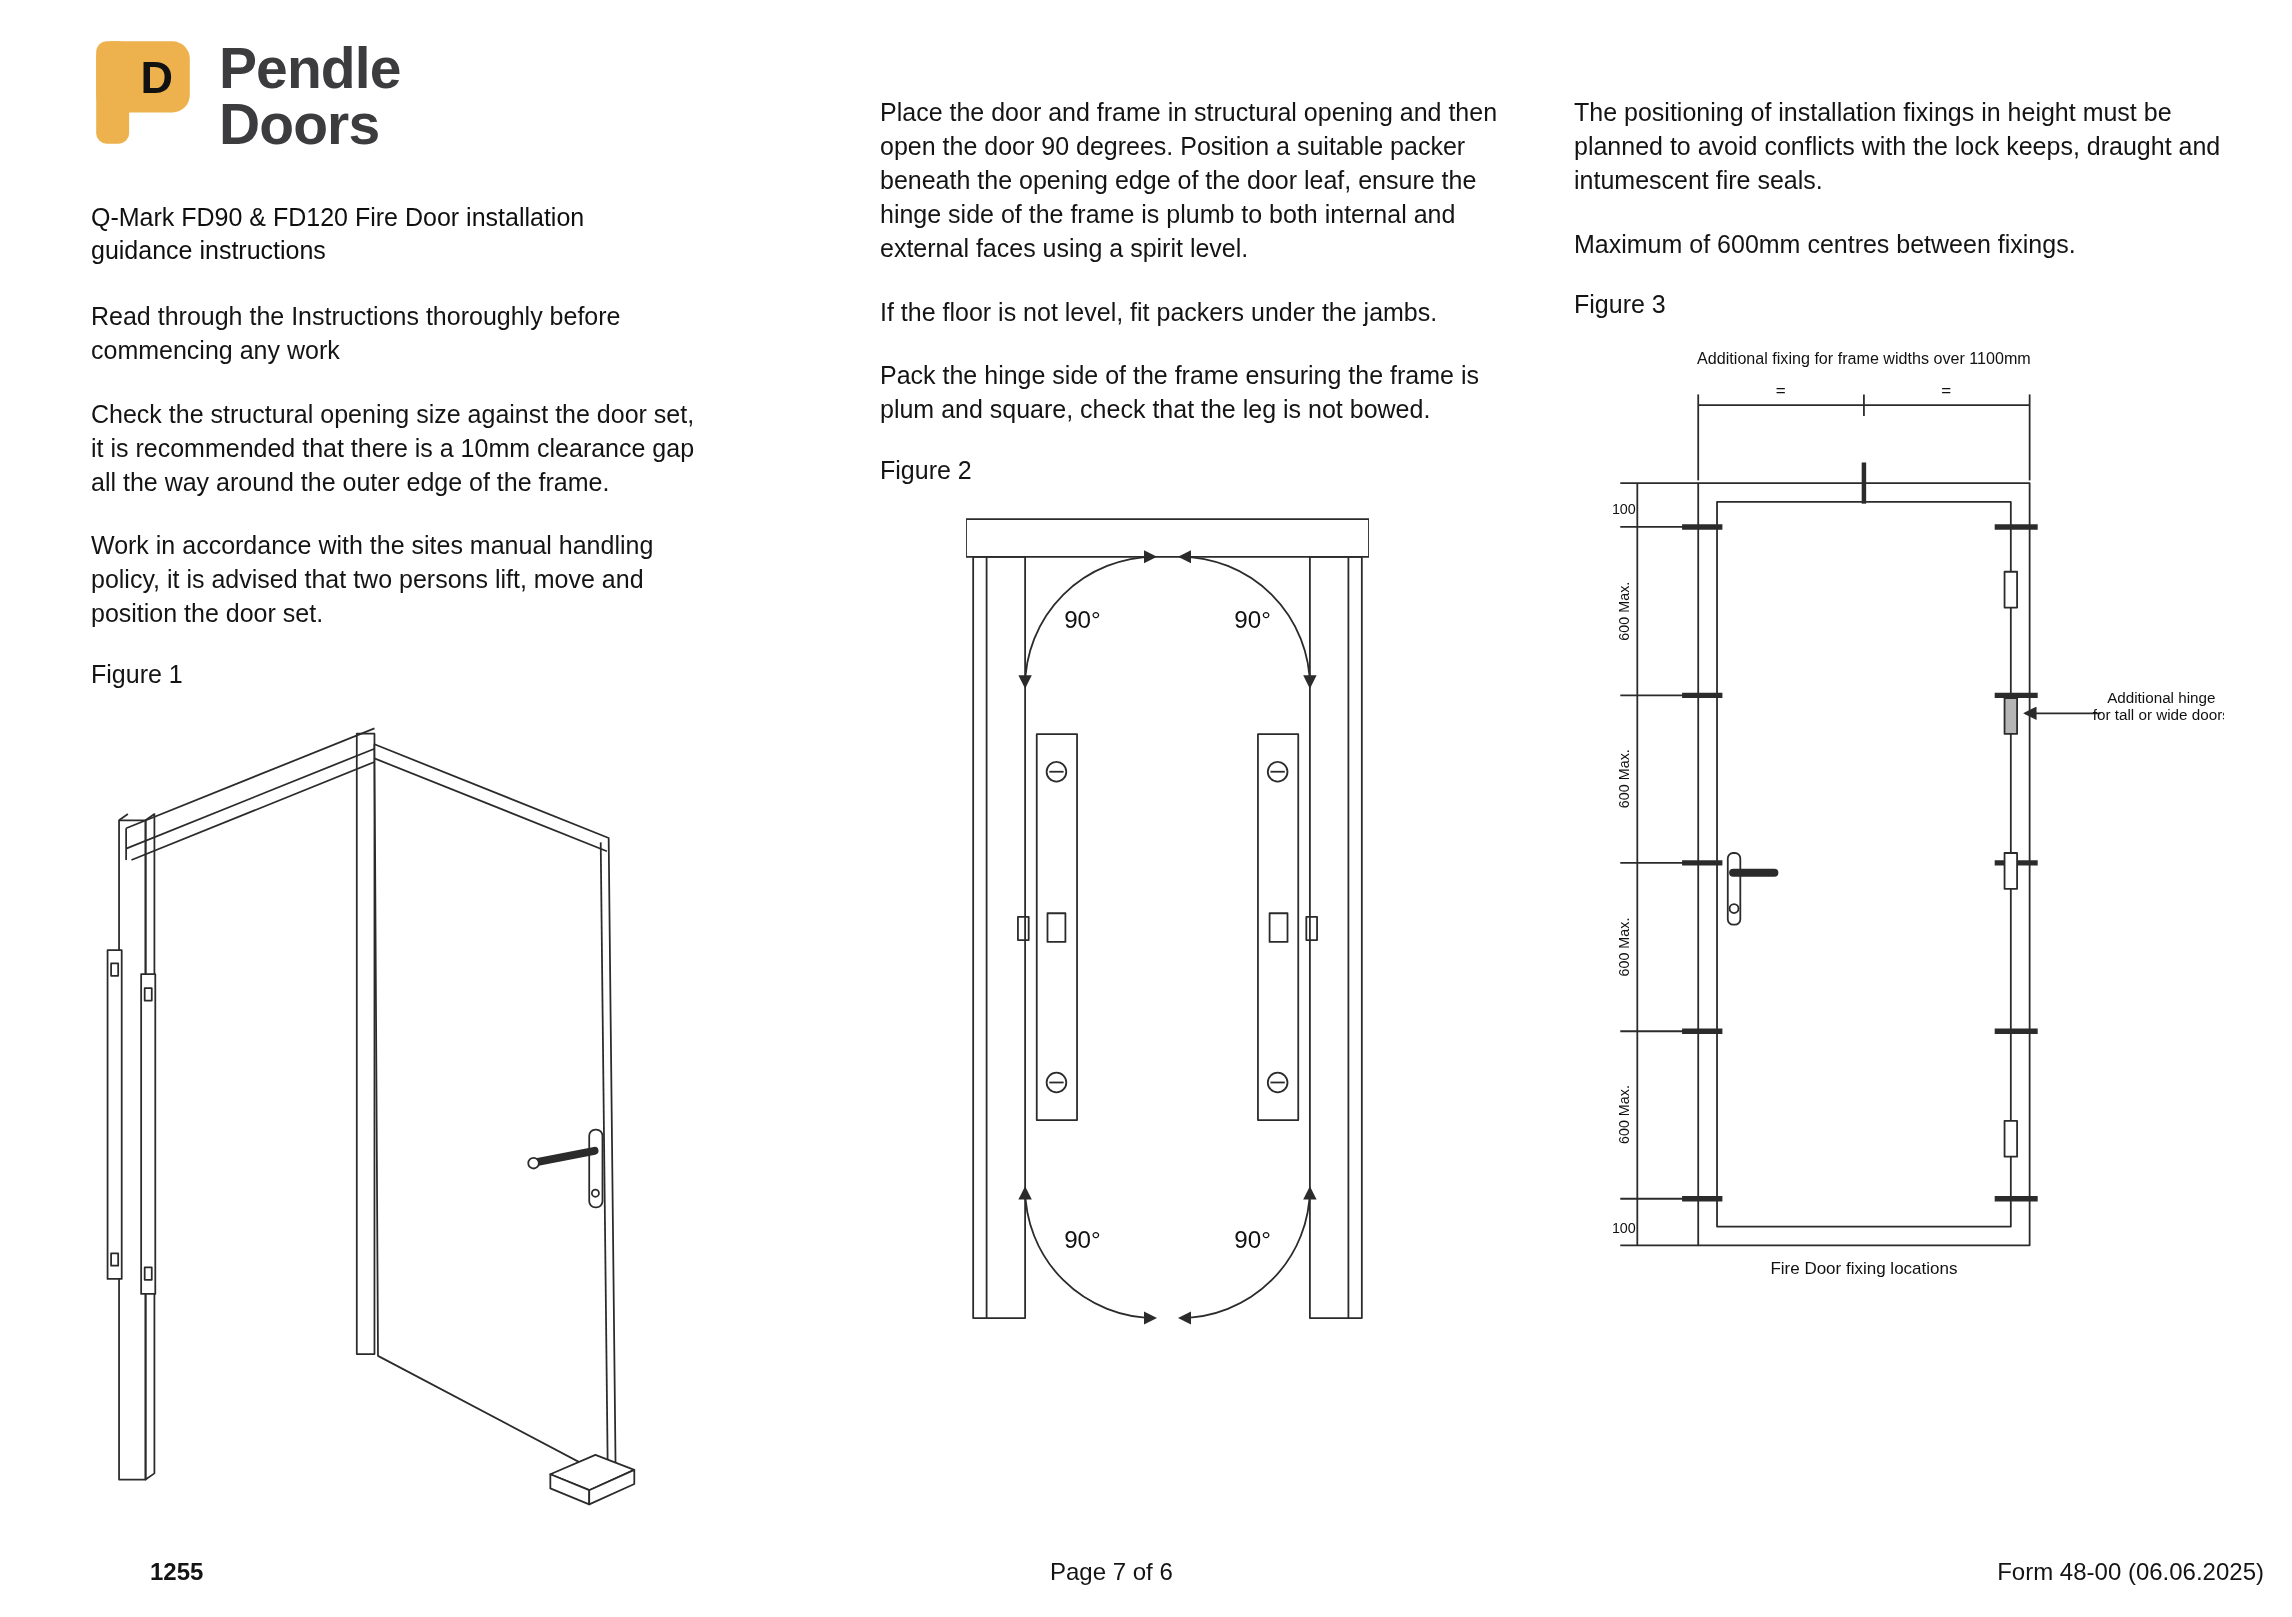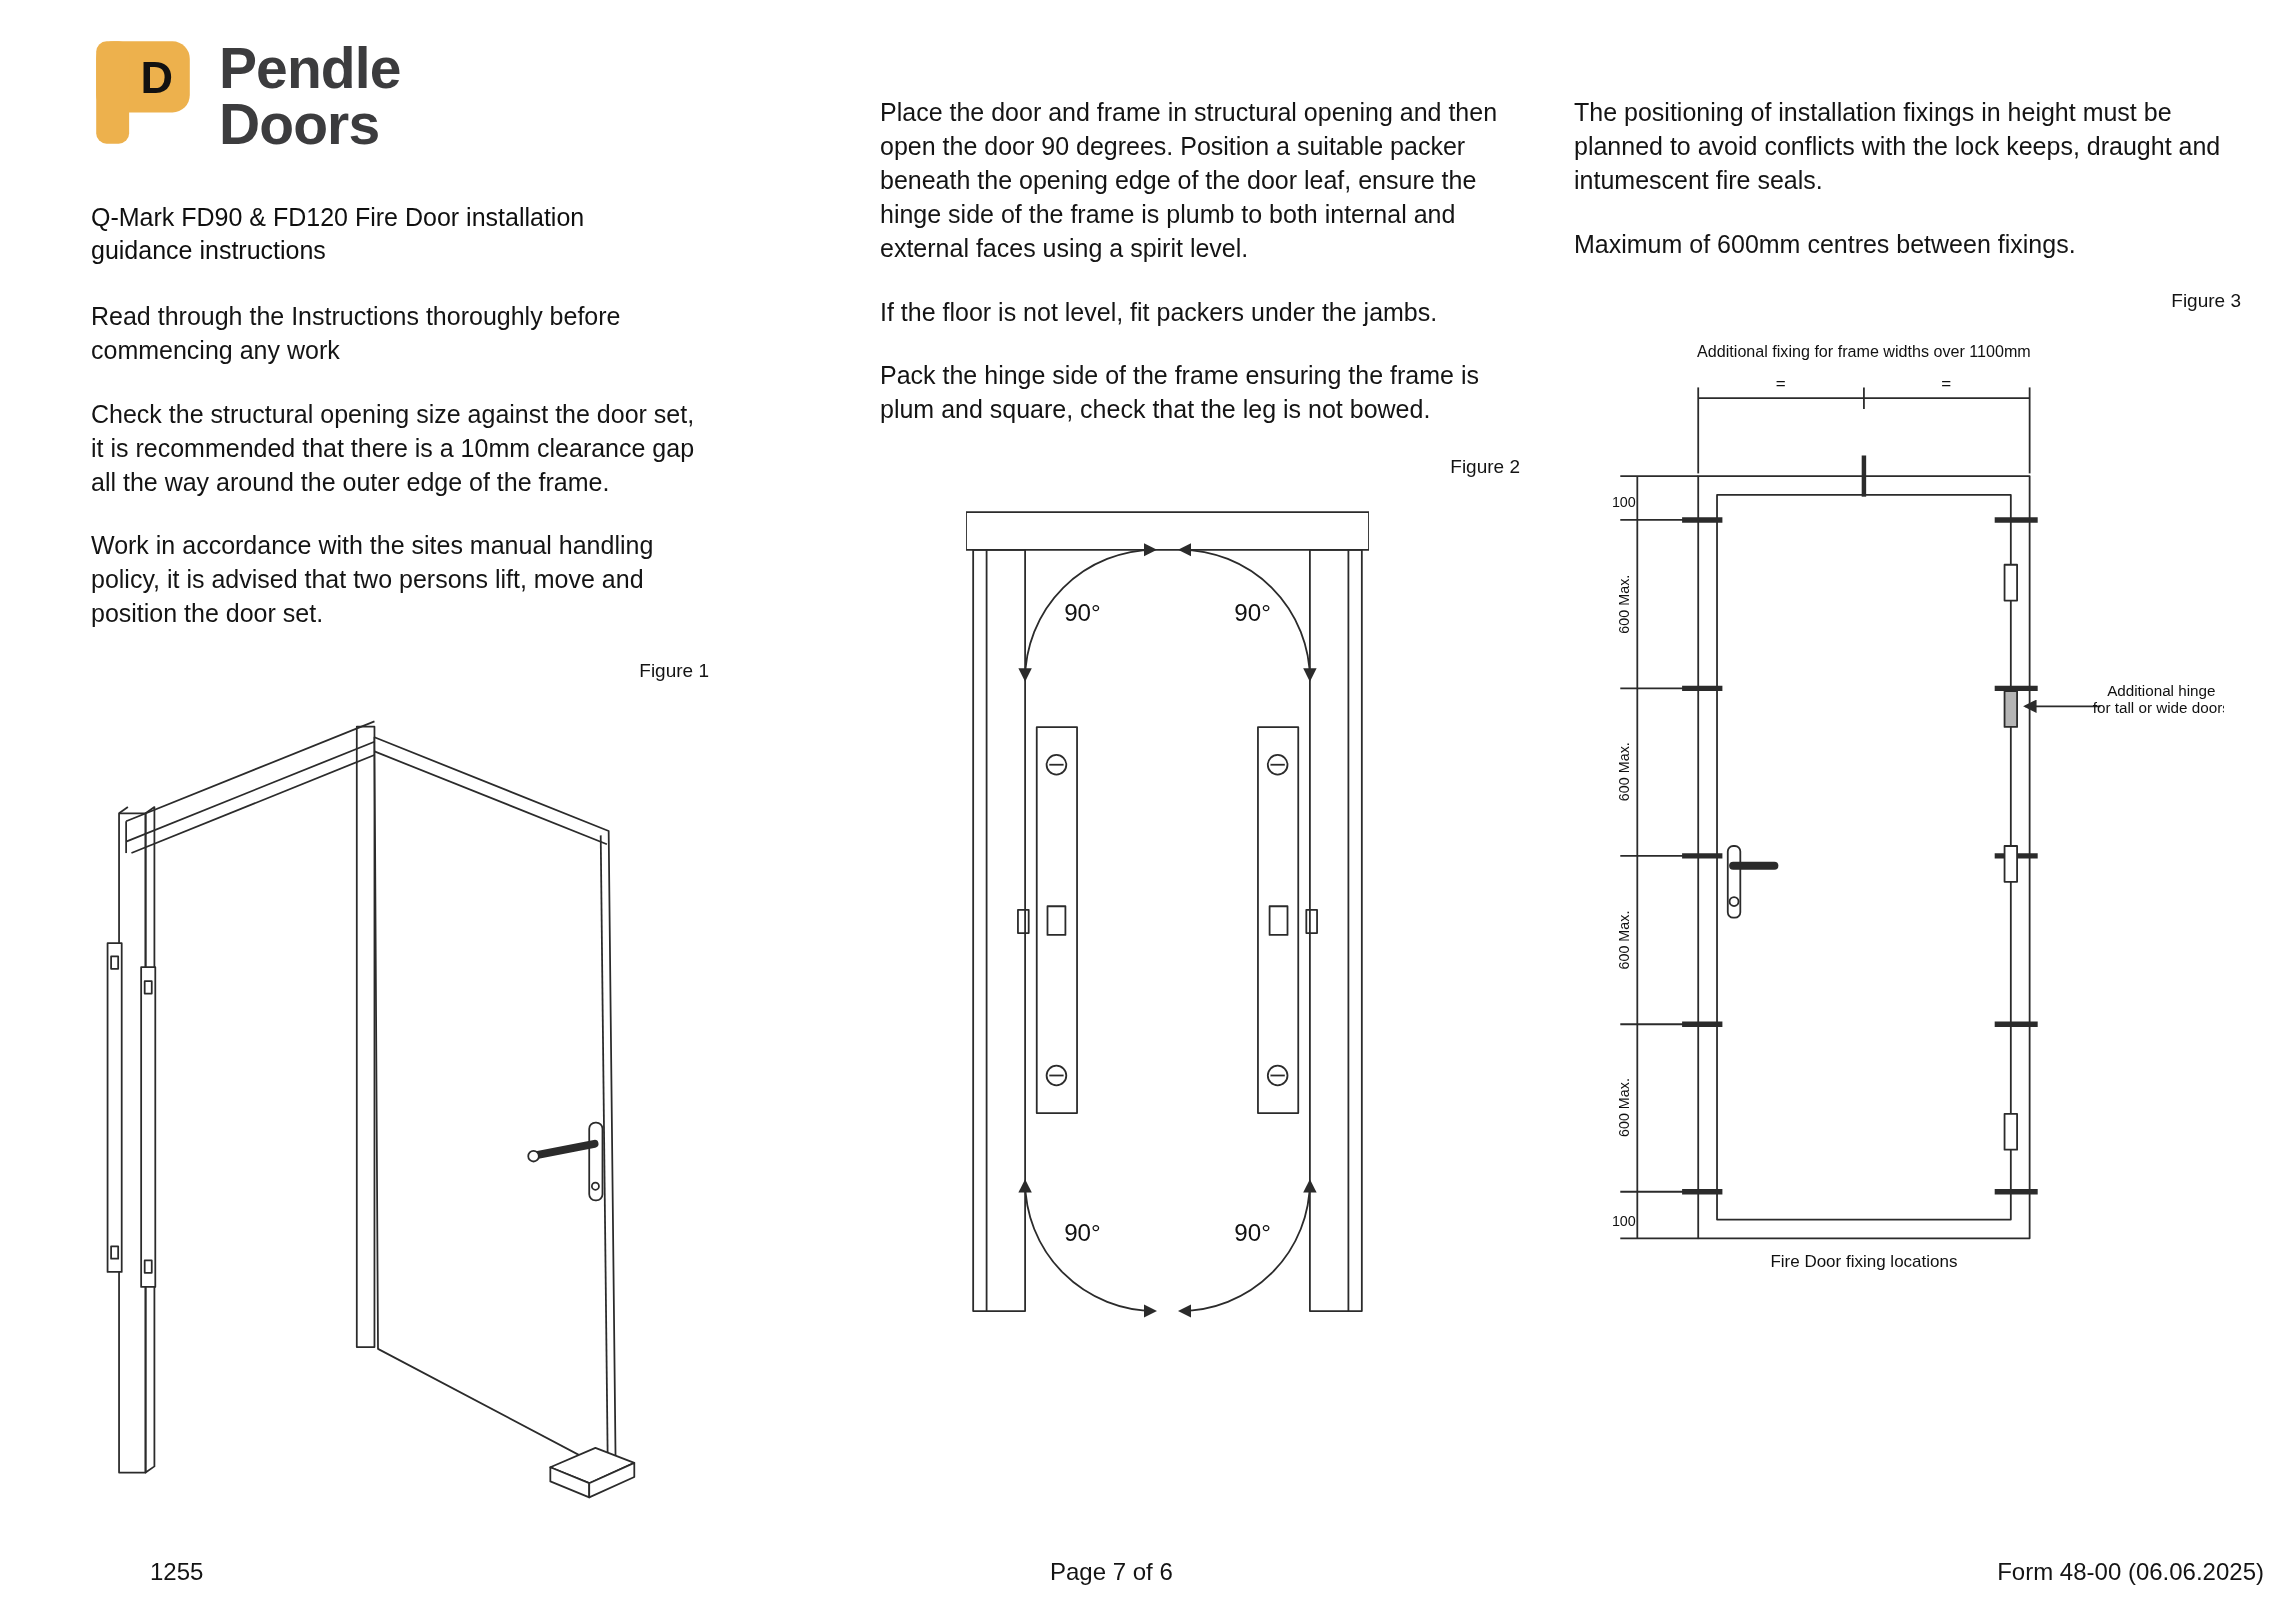--- a/index.html
+++ b/index.html
@@ -7,35 +7,35 @@
   .page {
     position:relative; width:2293px; height:1617px; background:#ffffff;
     font-family:"Liberation Sans",sans-serif; color:#121212; overflow:hidden;
   }
   .col { position:absolute; }
   #col1 { left:91px; top:36px;  width:618px; }
   #col2 { left:880px; top:95px; width:640px; }
   #col3 { left:1574px; top:95px; width:667px; }
   .col p { font-size:25px; line-height:1.36; margin-bottom:29.6px; color:#141414; }
   .title { font-size:25px; font-weight:400; line-height:1.32; margin:48px 0 32px; color:#0f0f0f; max-width:573px; }
-  .figlabel { font-size:19px; margin:12.5px 0 27px; color:#141414;text-align:right; }
+  .figlabel { font-size:25px; margin:12.5px 0 27px; color:#141414; }
   
   .logo { display:flex; align-items:flex-start; gap:18px; }
   .logo-icon { width:104px; height:113px; flex:0 0 auto; }
   .logo-text { font-size:57px; font-weight:800; line-height:0.98; letter-spacing:-0.9px; color:#3c3c3e; padding-top:5.4px;margin-left:6px; }
   
   .figsvg { display:block; }
   #fig1svg { margin-left:12.5px; margin-top:5.4px; }
   #fig2svg { margin-left:86px; margin-top:14.3px; }
   #fig3svg { margin-left:23px; margin-top:9px; }
   svg text { font-family:"Liberation Sans",sans-serif; fill:#111; }
   .draw { stroke:#2b2b2b; stroke-width:2; fill:none; stroke-linejoin:round; }
   
   .footer-item { position:absolute; top:1558px; font-size:24px; color:#141414; }
-  #footer-left { left:150px; }
+  #footer-left { left:150px;font-weight:bold; }
   #footer-center { left:1050px; }
   #footer-right { right:29px; }
 </style>
 </head>
 <body>
 
 <div class="page">
 
   <section class="col" id="col1">
 

